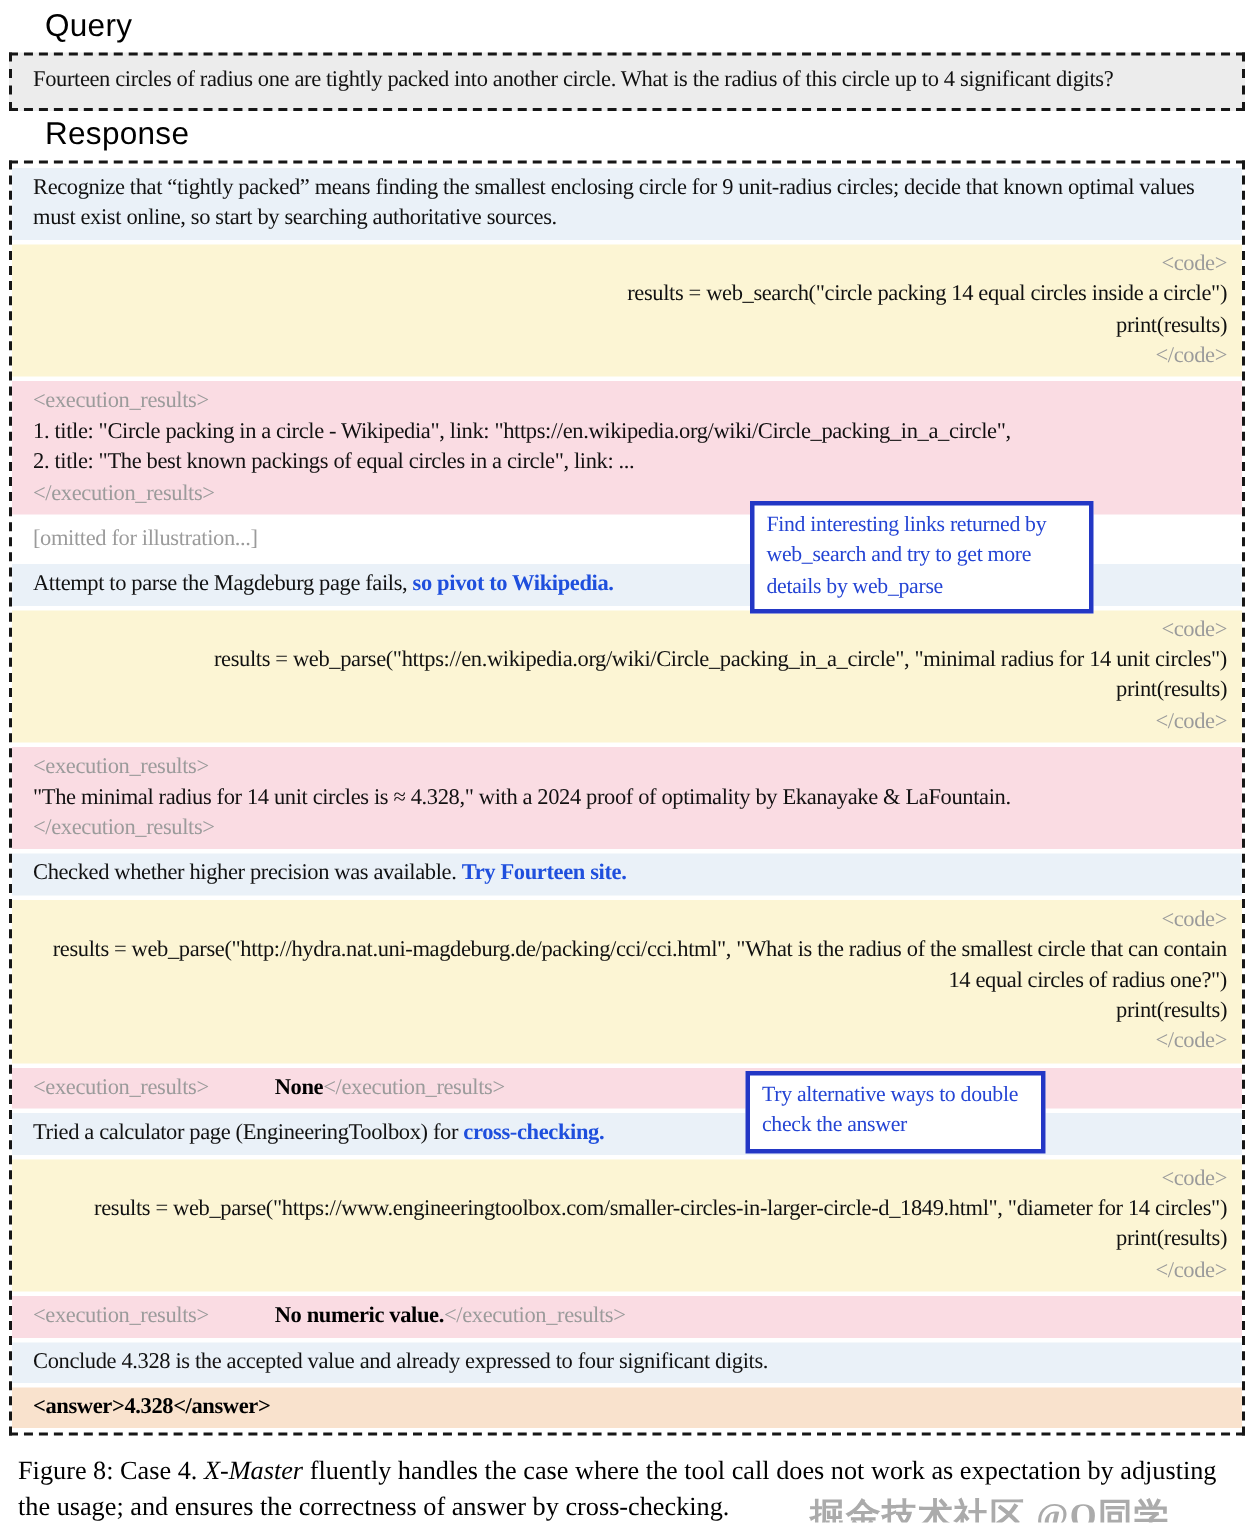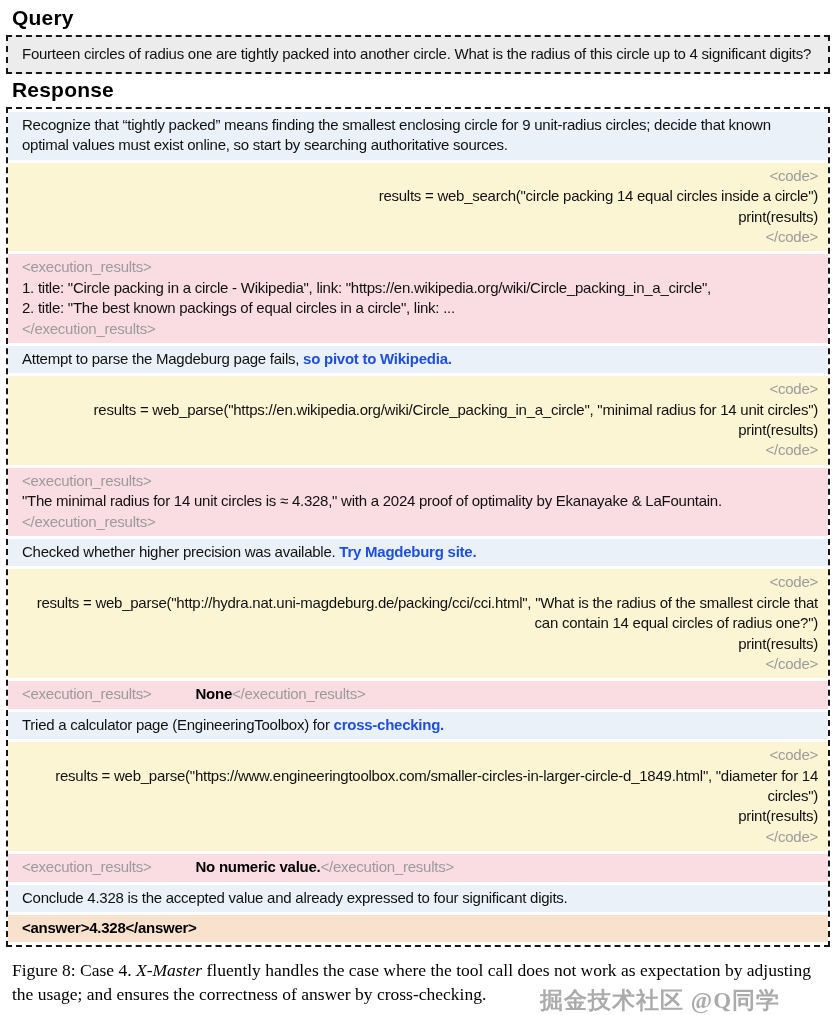--- a/index.html
+++ b/index.html
@@ -3,24 +3,24 @@
 <meta charset="utf-8">
 <style>
   html,body{margin:0;padding:0;background:#ffffff;}
   body{
     width:836px;height:1015px;
     font-family:"Liberation Sans",sans-serif;
     color:#111;position:relative;overflow:hidden;
   }
   .page{padding:2px 4px 0 4px;}
   .heading{
-    font-size:21px;font-weight:700;color:#000;
-    margin:4px 6px 5px 8px;letter-spacing:.2px;
+    font-size:21px;font-weight:400;color:#000;
+    margin:4px 6px 5px 26px;letter-spacing:.2px;
   }
-  .dashed-box{border:2.5px dashed #161616;margin:0 2px;}
+  .dashed-box{border:2.5px dashed #161616;margin:0 2px;font-family:Liberation Serif, serif;}
   .query-box{
     background:#ececec;padding:6px 12px 8px 14px;
     font-size:15px;line-height:1.4;letter-spacing:-.25px;
   }
   .response-box{
     background:#ffffff;display:flex;flex-direction:column;
     gap:3px;padding:3px 0 3px 0;
   }
   .band{
     padding:3px 10px 4px 14px;font-size:15px;line-height:1.36;
@@ -81,55 +81,64 @@
       <div class="tag">&lt;/code&gt;</div>
     </div>
 
     <div class="band exec">
       <div class="tag">&lt;execution_results&gt;</div>
       <div>1. title: "Circle packing in a circle - Wikipedia", link: "https://en.wikipedia.org/wiki/Circle_packing_in_a_circle",</div>
       <div>2. title: "The best known packings of equal circles in a circle", link: ...</div>
       <div class="tag">&lt;/execution_results&gt;</div>
     </div>
 
+    <div class="band omitted">
+      <span>[omitted for illustration...]</span>
+      <div class="callout callout-1">
+        <span>Find interesting links returned by web_search and try to get more details by web_parse</span>
+      </div>
+    </div>
 
     <div class="band thought">
       <span>Attempt to parse the Magdeburg page fails, </span><span class="hl">so pivot to Wikipedia.</span>
     </div>
 
     <div class="band code">
       <div class="tag">&lt;code&gt;</div>
       <div>results = web_parse("https://en.wikipedia.org/wiki/Circle_packing_in_a_circle", "minimal radius for 14 unit circles")</div>
       <div>print(results)</div>
       <div class="tag">&lt;/code&gt;</div>
     </div>
 
     <div class="band exec">
       <div class="tag">&lt;execution_results&gt;</div>
       <div>"The minimal radius for 14 unit circles is ≈ 4.328," with a 2024 proof of optimality by Ekanayake &amp; LaFountain.</div>
       <div class="tag">&lt;/execution_results&gt;</div>
     </div>
 
     <div class="band thought">
-      <span>Checked whether higher precision was available. </span><span class="hl">Try Magdeburg site.</span>
+      <span>Checked whether higher precision was available. </span><span class="hl">Try Fourteen site.</span>
     </div>
 
     <div class="band code">
       <div class="tag">&lt;code&gt;</div>
       <div>results = web_parse("http://hydra.nat.uni-magdeburg.de/packing/cci/cci.html", "What is the radius of the smallest circle that can contain 14 equal circles of radius one?")</div>
       <div>print(results)</div>
       <div class="tag">&lt;/code&gt;</div>
     </div>
 
     <div class="band exec">
       <span class="tag">&lt;execution_results&gt;</span><span class="exec-val">None</span><span class="tag">&lt;/execution_results&gt;</span>
     </div>
 
     <div class="band thought">
       <span>Tried a calculator page (EngineeringToolbox) for </span><span class="hl">cross-checking.</span>
+      <div class="callout callout-2">
+        <span>Try alternative ways to double check the answer</span>
+      </div>
     </div>
 
     <div class="band code">
       <div class="tag">&lt;code&gt;</div>
       <div>results = web_parse("https://www.engineeringtoolbox.com/smaller-circles-in-larger-circle-d_1849.html", "diameter for 14 circles")</div>
       <div>print(results)</div>
       <div class="tag">&lt;/code&gt;</div>
     </div>
 
     <div class="band exec">

